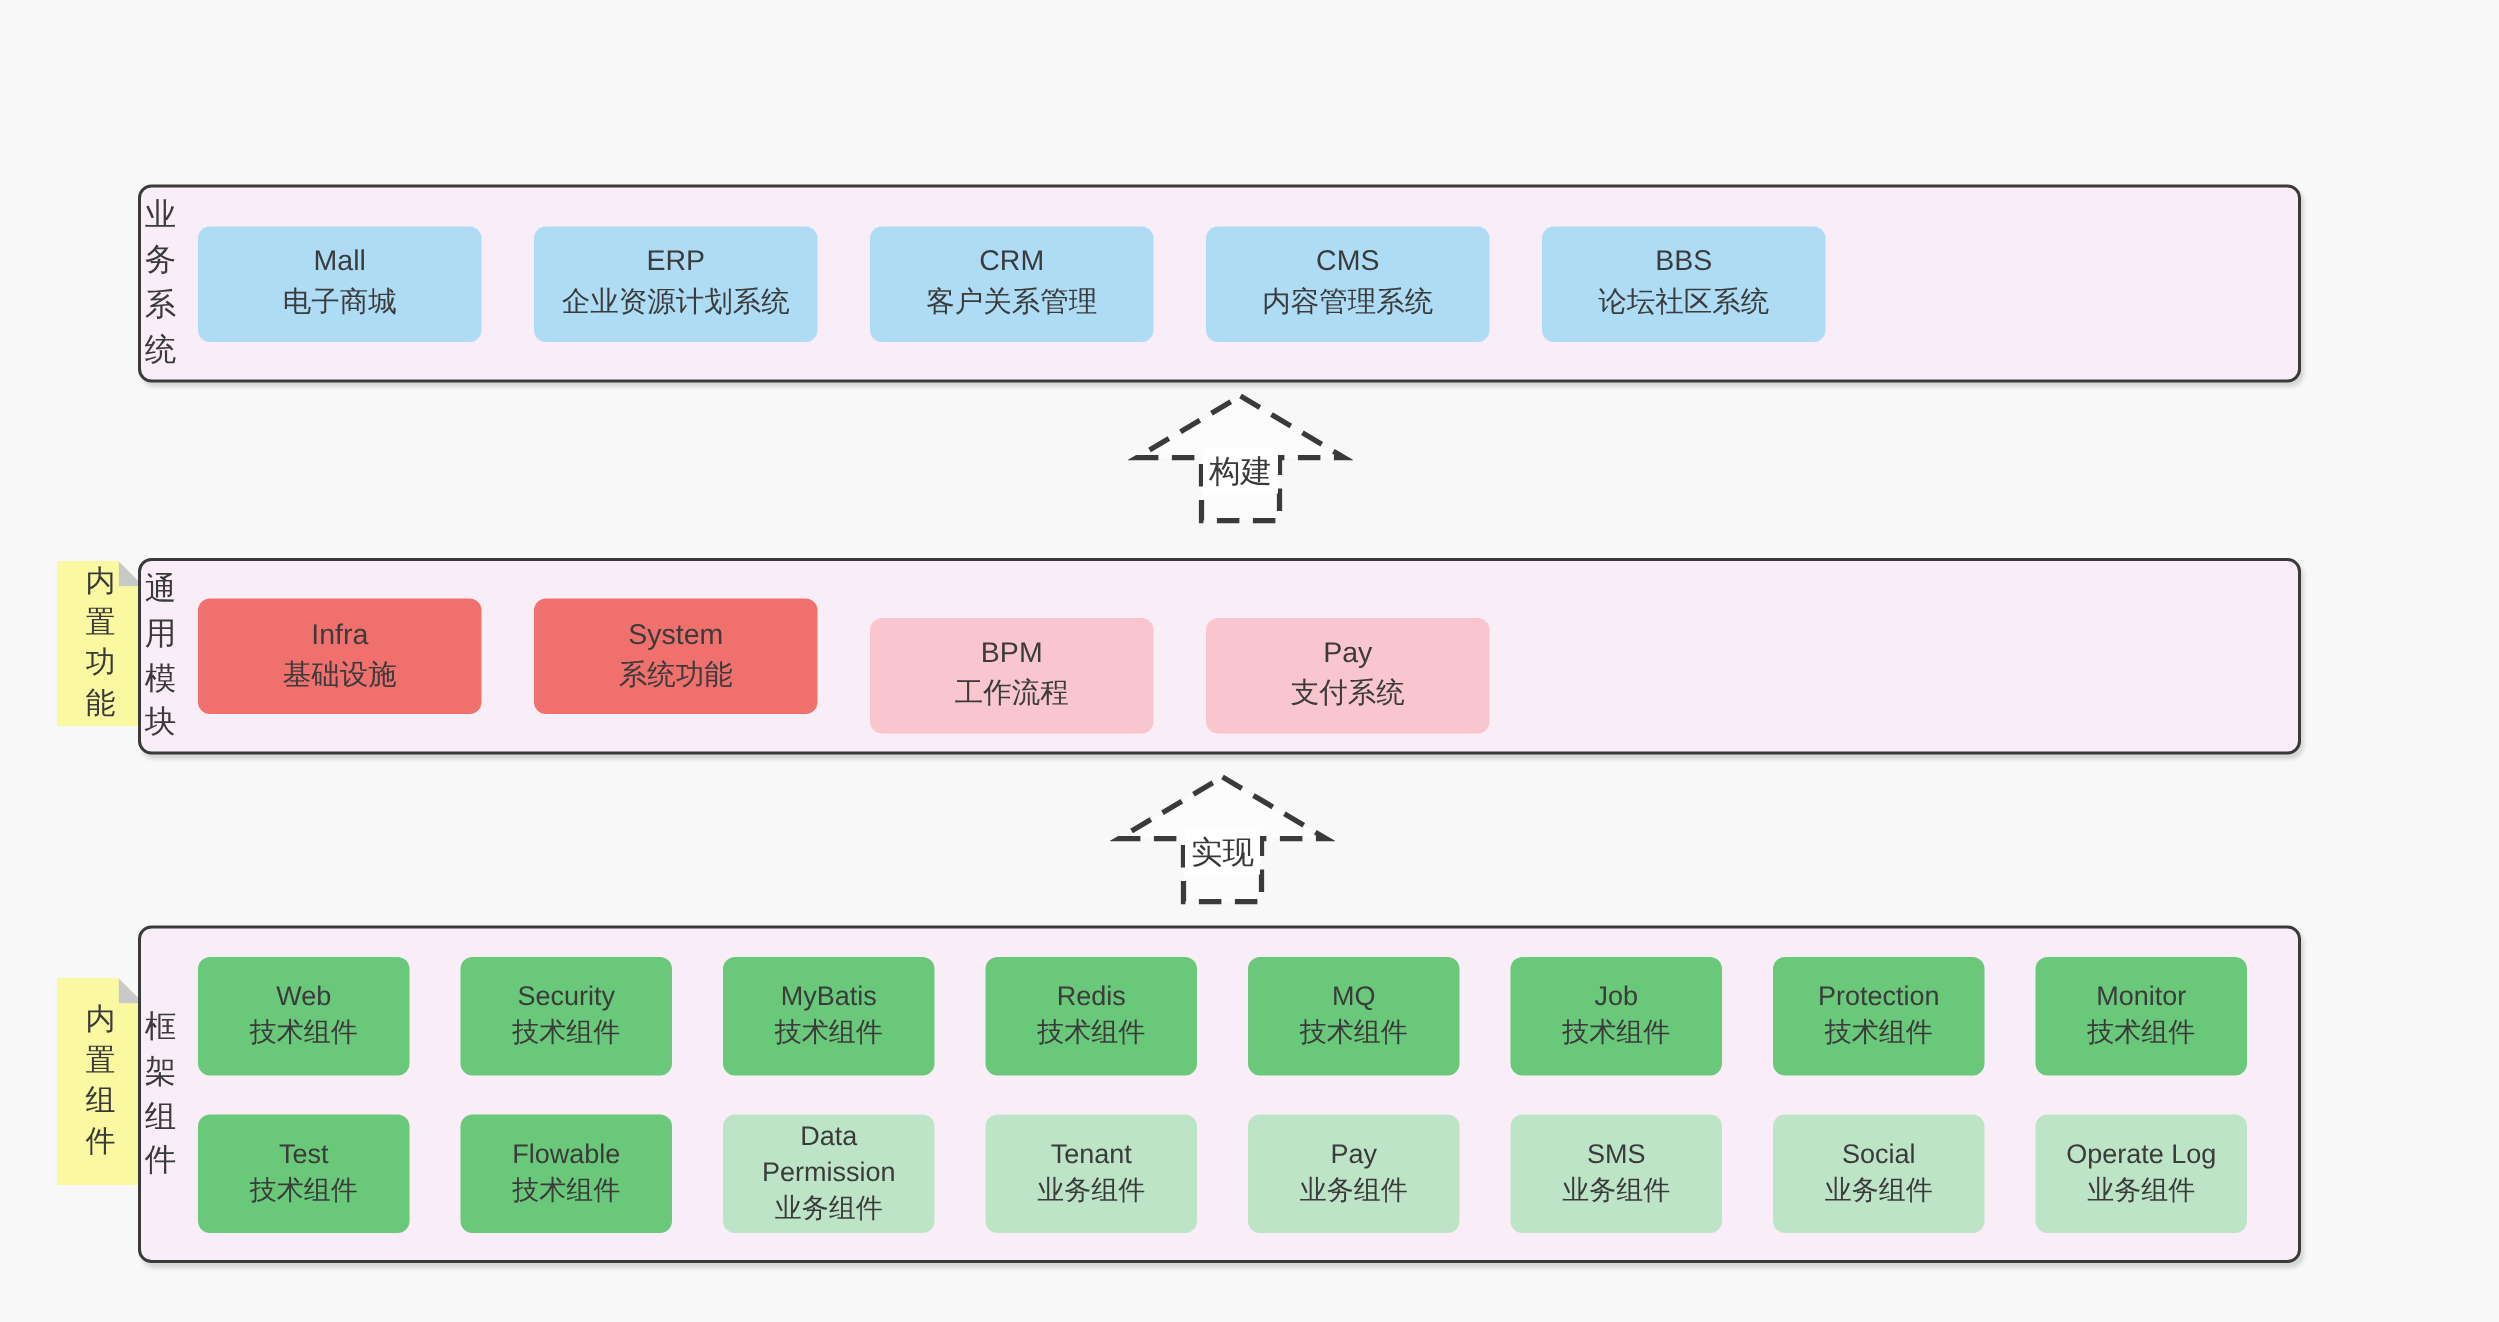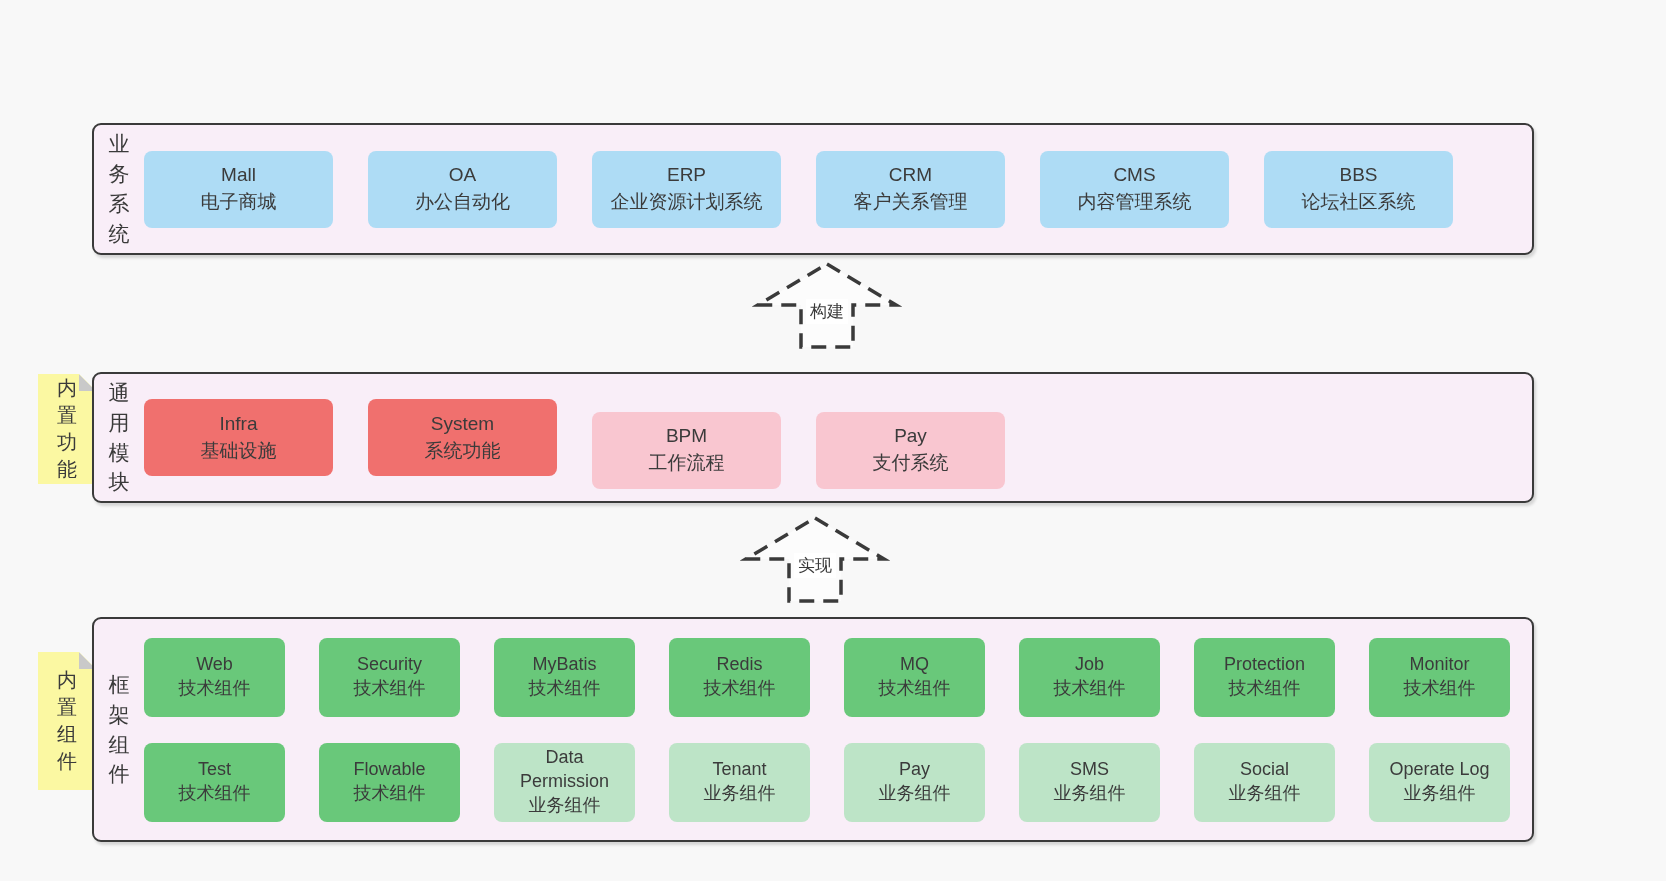--- a/index.html
+++ b/index.html
@@ -20,21 +20,21 @@
     box-sizing:border-box;
     display:flex;align-items:center;
     box-shadow:2px 3px 3px rgba(0,0,0,0.14);
     z-index:1;
   }
   .layer1{top:123px;height:132px;}
   .layer2{top:372px;height:131px;}
   .layer3{top:617px;height:225px;}
 
   .layer-label{
-    width:26px;margin-left:12px;margin-right:12px;flex-shrink:0;
+    width:26px;margin-right:12px;flex-shrink:0;
     font-size:21px;line-height:1.42;
     word-break:break-all;text-align:center;color:#3a3a3a;
   }
 
   .rows{display:flex;flex-direction:column;gap:26px;flex:1;}
   .boxes{display:flex;align-items:center;}
   .boxes-6{gap:35px;}
   .boxes-8{gap:34px;}
 
   
@@ -73,45 +73,41 @@
   }
 
   
   .arrow{position:absolute;width:150px;height:92px;z-index:2;}
   .arrow1{left:752px;top:259px;}
   .arrow2{left:740px;top:513px;}
   .arrow svg{display:block;width:150px;height:92px;}
   .arrow-label{
     position:absolute;left:50%;top:40px;transform:translateX(-50%);
     background:#ffffff;padding:1px 4px;
-    font-size:17px;color:#3a3a3a;white-space:nowrap;
+    font-size:21px;color:#3a3a3a;white-space:nowrap;
   }
 </style>
 </head>
 <body>
 
 <div class="canvas">
 
   <div class="tag tag2">
     <span class="tag-text">内置组件</span>
   </div>
   <div class="tag tag1">
     <span class="tag-text">内置功能</span>
   </div>
 
   <div class="layer layer1">
     <div class="layer-label">业务系统</div>
     <div class="boxes boxes-6">
       <div class="box blue">
         <div>Mall</div>
         <div>电子商城</div>
-      </div>
-      <div class="box blue">
-        <div>OA</div>
-        <div>办公自动化</div>
       </div>
       <div class="box blue">
         <div>ERP</div>
         <div>企业资源计划系统</div>
       </div>
       <div class="box blue">
         <div>CRM</div>
         <div>客户关系管理</div>
       </div>
       <div class="box blue">

